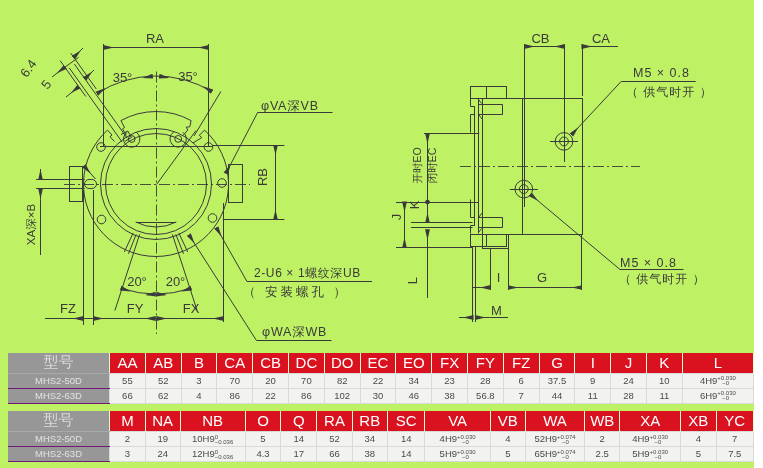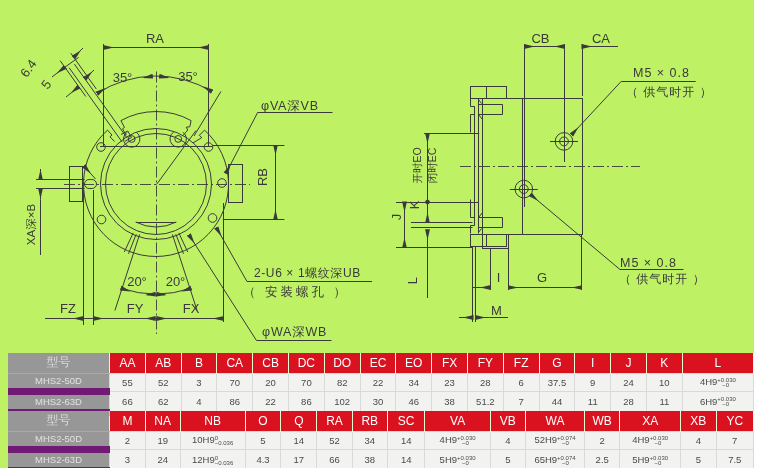--- a/index.html
+++ b/index.html
@@ -2,25 +2,25 @@
 <html><head>
 <meta charset="utf-8">
 <style>
 html,body{margin:0;padding:0;background:#fff;}
 #page{position:relative;width:754px;height:468px;background:#bef264;overflow:hidden;
   font-family:"Liberation Sans",sans-serif;}
 svg text{font-family:"Liberation Sans",sans-serif;fill:#3a3a3a;}
 table{border-collapse:collapse;table-layout:fixed;}
 .dtab{position:absolute;left:8px;width:746px;font-size:9.5px;color:#4a4a4a;}
 .dtab td{padding:0;text-align:center;vertical-align:middle;overflow:hidden;white-space:nowrap;}
-.dtab .hd td{background:#da121f;color:#fff;height:20px;border-left:1px solid rgba(255,255,255,.7);border-right:1px solid rgba(255,255,255,.7);font-size:12px;}
+.dtab .hd td{background:#da121f;color:#fff;height:20px;border-left:1px solid rgba(255,255,255,.7);border-right:1px solid rgba(255,255,255,.7);font-size:15px;}
 .dtab td.mod{background:#979797;color:#e2e2e2;border:none;border-bottom:1px solid #a9a9a9;}
 .dtab .hd td.mod{background:#979797;color:#dbdbdb;}
 .dtab .dr td{background:#f2f2f1;height:14px;border:1px solid #d9d9d9;}
-.dtab .dr td.mod{background:#979797;color:#e2e2e2;border:none;border-bottom:7px solid #701a75;}
+.dtab .dr td.mod{background:#979797;color:#e2e2e2;border:none;border-bottom:1px solid #701a75;}
 .tol{display:inline-block;vertical-align:middle;text-align:left;font-size:6px;line-height:5px;padding-top:1px;}
 </style>
 </head>
 <body>
 <div id="page">
 <svg width="763" height="348" viewBox="0 0 763 348">
 <defs>
 <marker id="ar" viewBox="0 0 10 6" refX="9.5" refY="3" markerWidth="11" markerHeight="6.6" orient="auto-start-reverse">
 <path d="M0.3,3 L10,0.8 L10,5.2 z" fill="#3a3a3a"></path>
 </marker>
@@ -277,21 +277,21 @@
           <td>66</td>
           <td>62</td>
           <td>4</td>
           <td>86</td>
           <td>22</td>
           <td>86</td>
           <td>102</td>
           <td>30</td>
           <td>46</td>
           <td>38</td>
-          <td>51.2</td>
+          <td>56.8</td>
           <td>7</td>
           <td>44</td>
           <td>11</td>
           <td>28</td>
           <td>11</td>
 <td>6H9<span class="tol">+0.030<br>&nbsp;&nbsp;&nbsp;−0</span></td>
         </tr>
 </tbody>
     </table>
 

